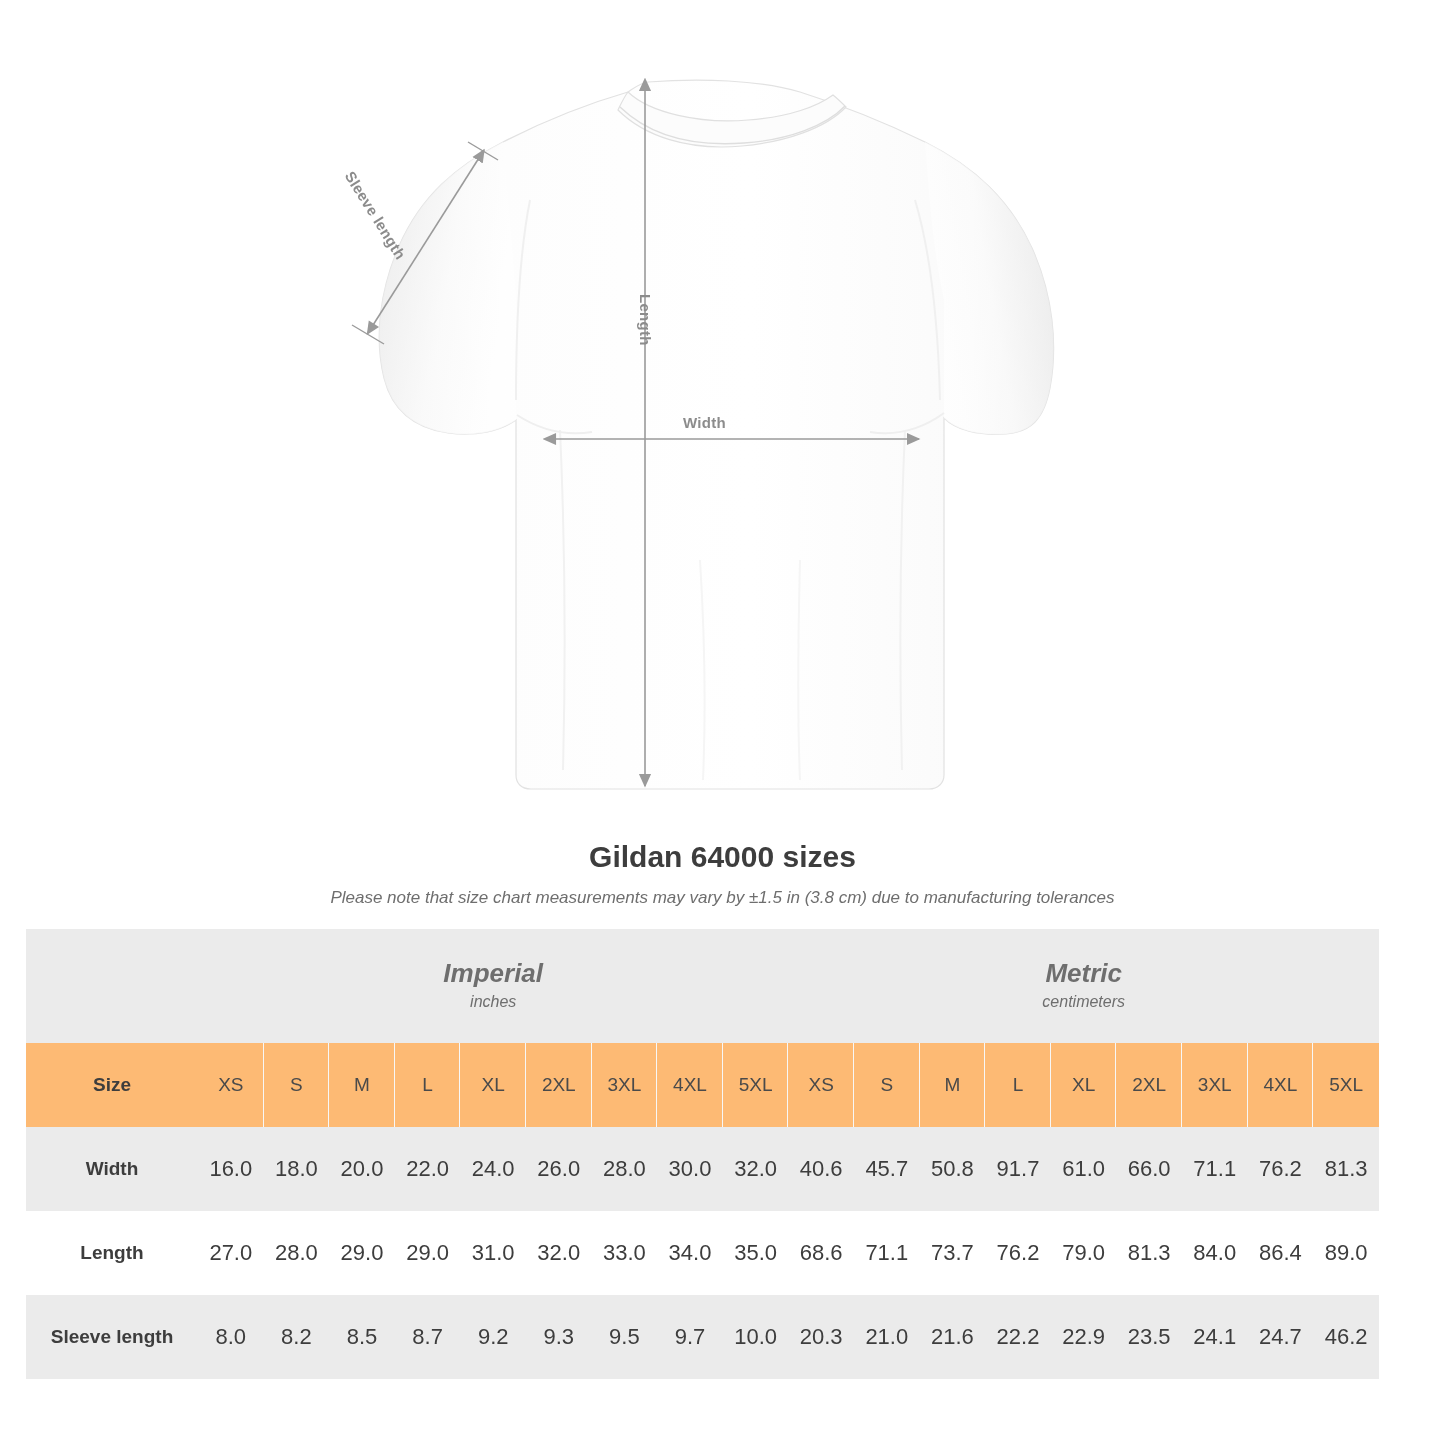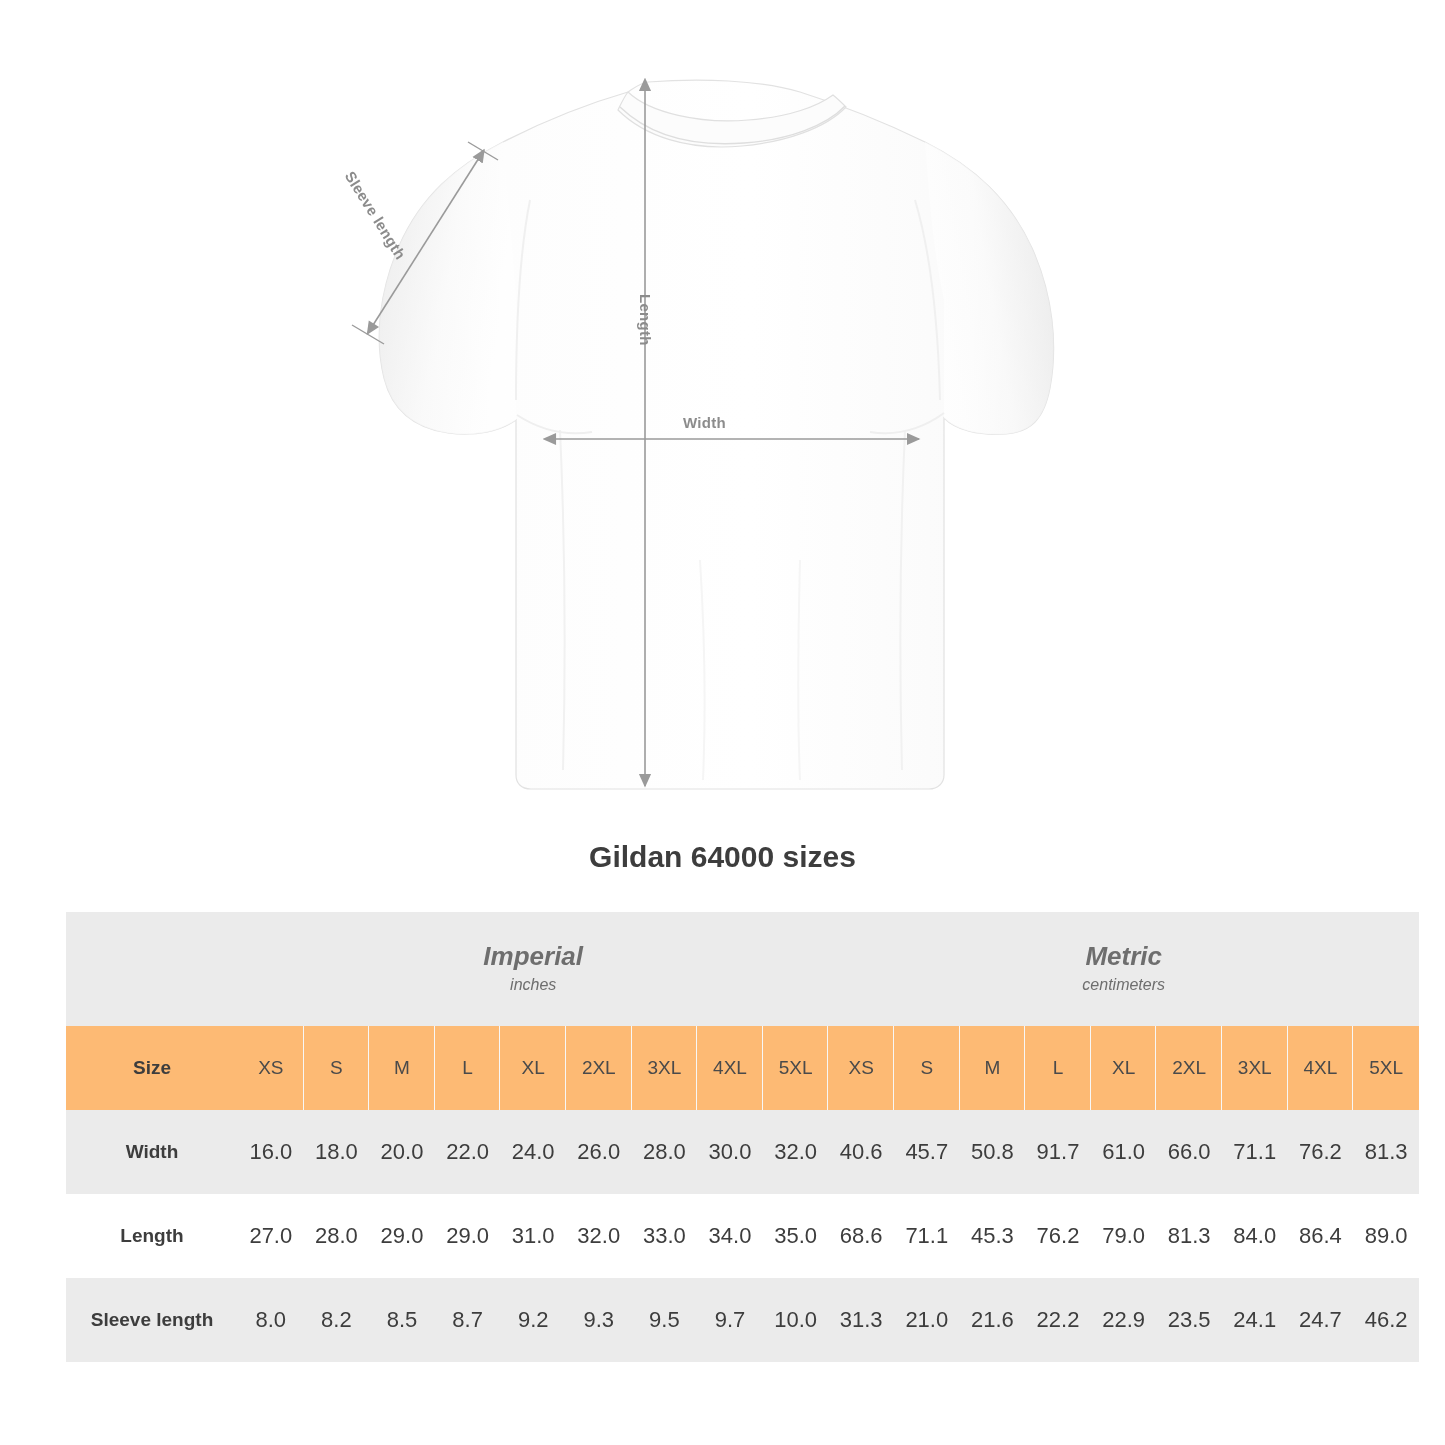--- a/index.html
+++ b/index.html
@@ -70,22 +70,22 @@
   }
   .chart-note {
     font-size: 17px;
     font-style: italic;
     color: #6e6e6e;
     margin: 0;
   }
 
   
   .table-wrap {
-    margin-top: 38px;
-    padding: 0 66px;
+    margin-top: 21px;
+    padding: 0 26px;
   }
   table.size-table {
     border-collapse: collapse;
     width: 1353px;
     table-layout: fixed;
   }
   table.size-table td,
   table.size-table th {
     text-align: center;
     vertical-align: middle;
@@ -223,20 +223,21 @@
       </g>
     </svg>
 
     <div class="anno-label" id="label-sleeve">Sleeve length</div>
     <div class="anno-label" id="label-length">Length</div>
     <div class="anno-label" id="label-width">Width</div>
   </div>
 
   <div class="title-block">
     <h1 class="chart-title">Gildan 64000 sizes</h1>
+    <p class="chart-note">Please note that size chart measurements may vary by ±1.5 in (3.8 cm) due to manufacturing tolerances</p>
   </div>
 
   <div class="table-wrap">
     <table class="size-table">
       <colgroup>
         <col class="colhead-first">
         <col class="colcell">
           <col class="colcell">
           <col class="colcell">
           <col class="colcell">
@@ -319,41 +320,41 @@
           <td>28.0</td>
           <td>29.0</td>
           <td>29.0</td>
           <td>31.0</td>
           <td>32.0</td>
           <td>33.0</td>
           <td>34.0</td>
           <td>35.0</td>
           <td>68.6</td>
           <td>71.1</td>
-          <td>45.3</td>
+          <td>73.7</td>
           <td>76.2</td>
           <td>79.0</td>
           <td>81.3</td>
           <td>84.0</td>
           <td>86.4</td>
           <td>89.0</td>
         </tr>
 
         <tr class="data-row shade">
           <td class="rowhead">Sleeve length</td>
           <td>8.0</td>
           <td>8.2</td>
           <td>8.5</td>
           <td>8.7</td>
           <td>9.2</td>
           <td>9.3</td>
           <td>9.5</td>
           <td>9.7</td>
           <td>10.0</td>
-          <td>31.3</td>
+          <td>20.3</td>
           <td>21.0</td>
           <td>21.6</td>
           <td>22.2</td>
           <td>22.9</td>
           <td>23.5</td>
           <td>24.1</td>
           <td>24.7</td>
           <td>46.2</td>
         </tr>
       </tbody>

